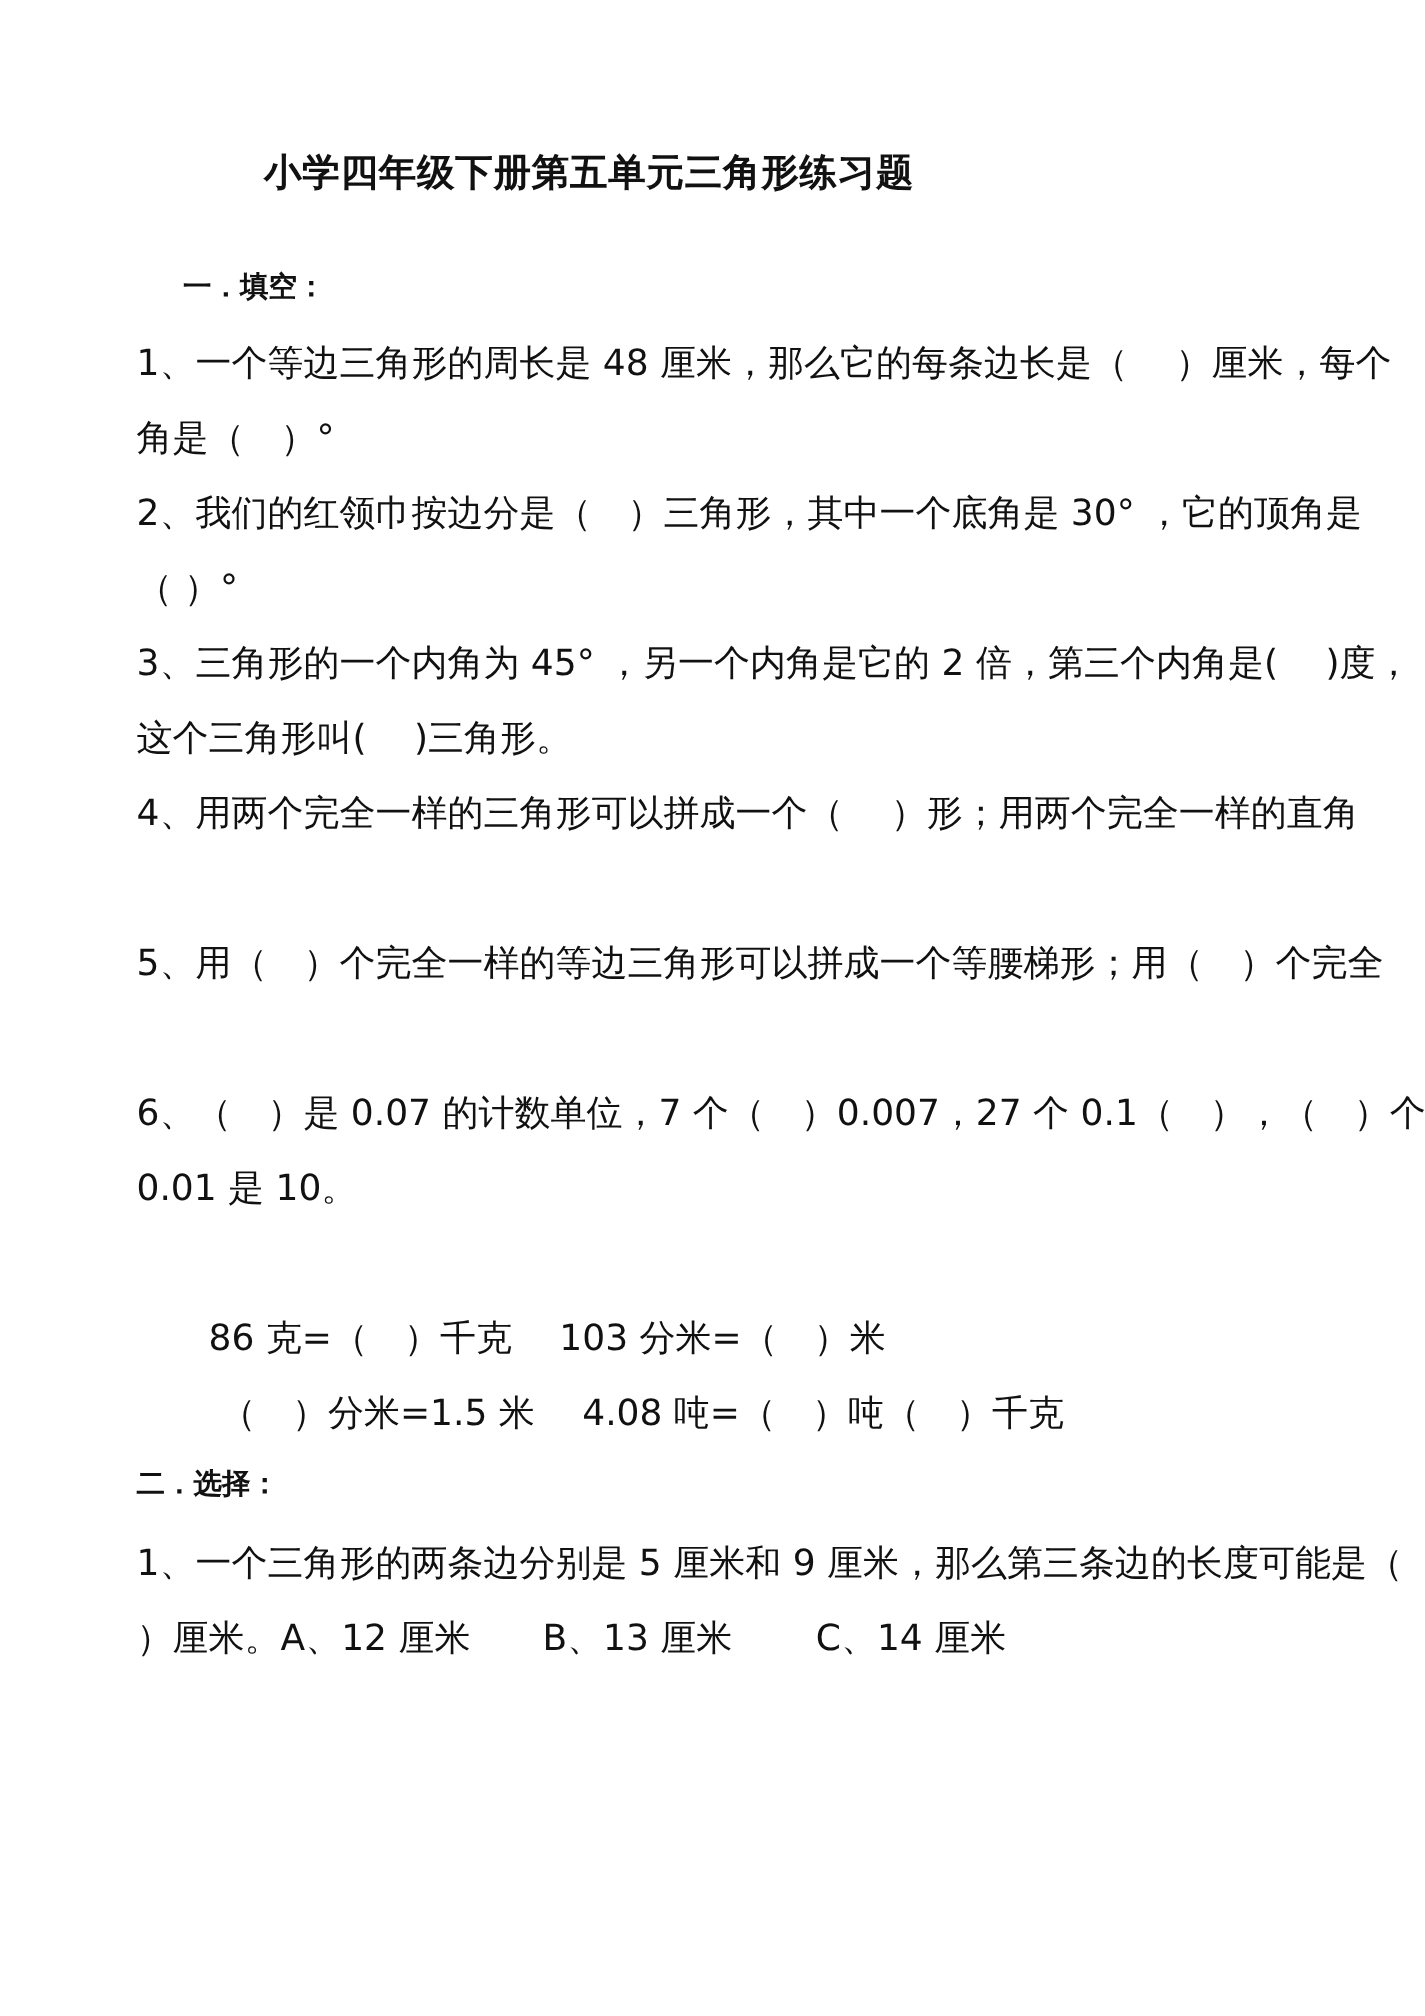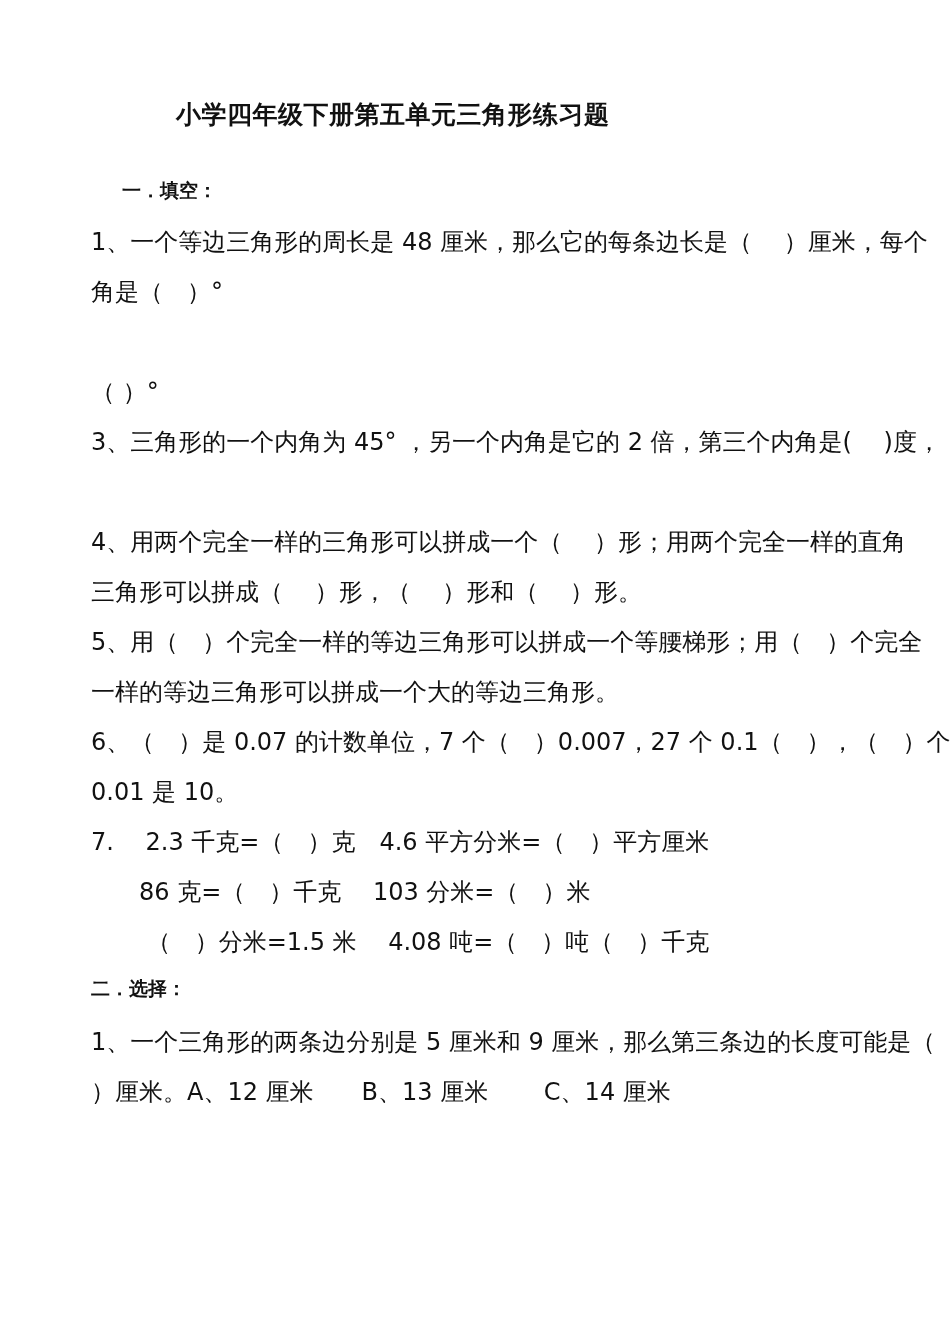--- a/index.html
+++ b/index.html
@@ -58,34 +58,33 @@
 
 <div class="page">
 
   <div class="title">小学四年级下册第五单元三角形练习题</div>
 
   <div class="section sec1">一．填空：</div>
 
   <div class="line justify" style="top:228px;">1、一个等边三角形的周长是 48 厘米，那么它的每条边长是（　 ）厘米，每个</div>
   <div class="line" style="top:278px;">角是（　）°</div>
 
+  <div class="line justify" style="top:328px;">2、我们的红领巾按边分是（　）三角形，其中一个底角是 30° ，它的顶角是</div>
   <div class="line" style="top:378px;">（ ）°</div>
 
   <div class="line justify" style="top:428px; width:780px;">3、三角形的一个内角为 45° ，另一个内角是它的 2 倍，第三个内角是(　 )度，</div>
+  <div class="line" style="top:478px;">这个三角形叫(　 )三角形。</div>
 
   <div class="line justify" style="top:528px;">4、用两个完全一样的三角形可以拼成一个（　 ）形；用两个完全一样的直角</div>
-  <div class="line" style="top:578px;">三角形可以拼成（　 ）形，（　 ）形和（　 ）形。</div>
 
   <div class="line justify" style="top:628px;"> 5、用（　）个完全一样的等边三角形可以拼成一个等腰梯形；用（　）个完全</div>
-  <div class="line" style="top:678px;">一样的等边三角形可以拼成一个大的等边三角形。</div>
 
   <div class="line justify" style="top:728px;">6、（　）是 0.07 的计数单位，7 个（　）0.007，27 个 0.1（　），（　）个</div>
   <div class="line" style="top:778px;">0.01 是 10。</div>
 
-  <div class="line" style="top:828px;">7.　 2.3 千克=（　）克　4.6 平方分米=（　）平方厘米</div>
   <div class="line" style="top:878px;">　　86 克=（　）千克　 103 分米=（　）米</div>
   <div class="line" style="top:928px;text-align:right;">　　 （　）分米=1.5 米　 4.08 吨=（　）吨（　）千克</div>
 
   <div class="section sec2">二．选择：</div>
 
   <div class="line justify" style="top:1028px;">1、一个三角形的两条边分别是 5 厘米和 9 厘米，那么第三条边的长度可能是（</div>
   <div class="line" style="top:1078px;">）厘米。A、12 厘米　　B、13 厘米　　 C、14 厘米</div>
 
 </div>
 

